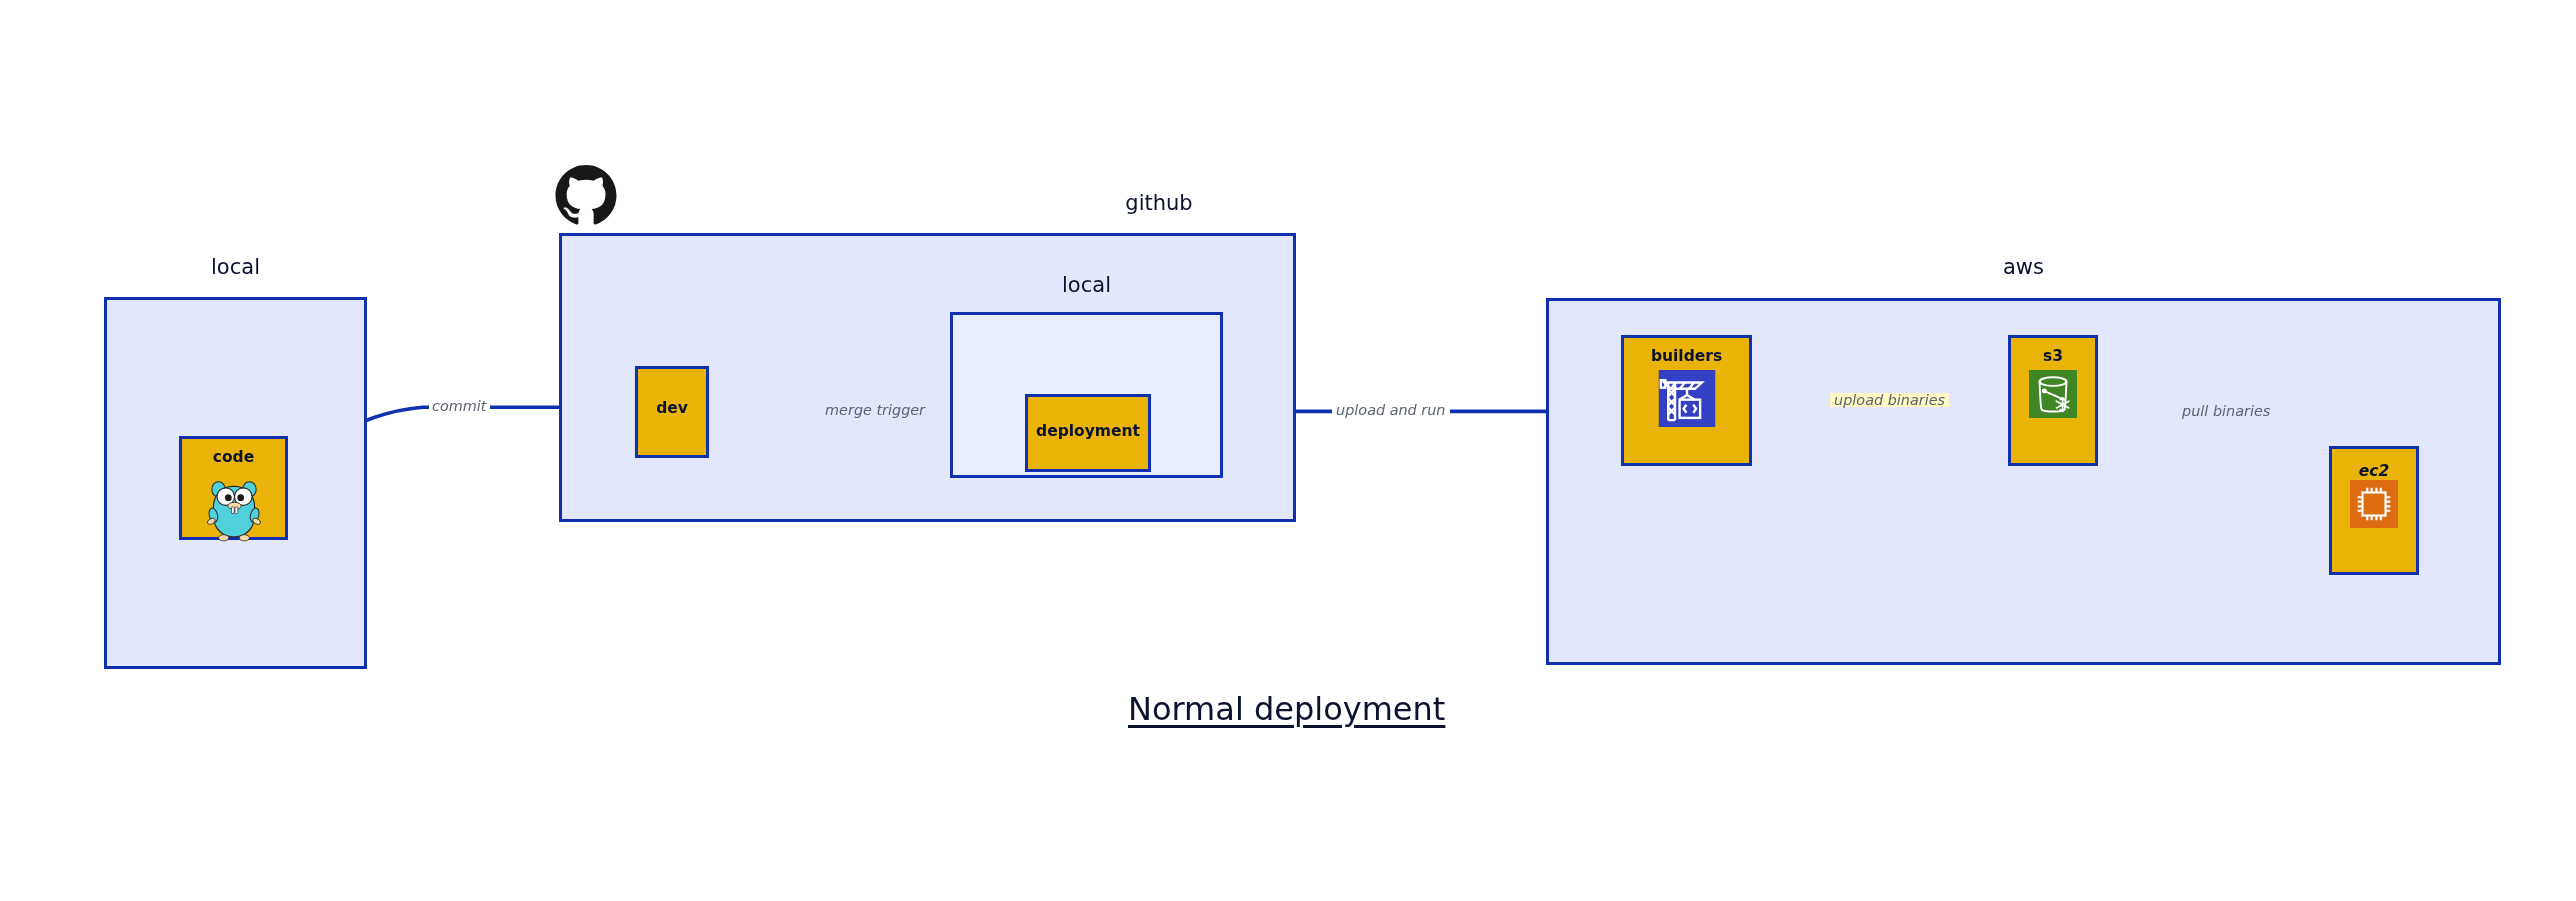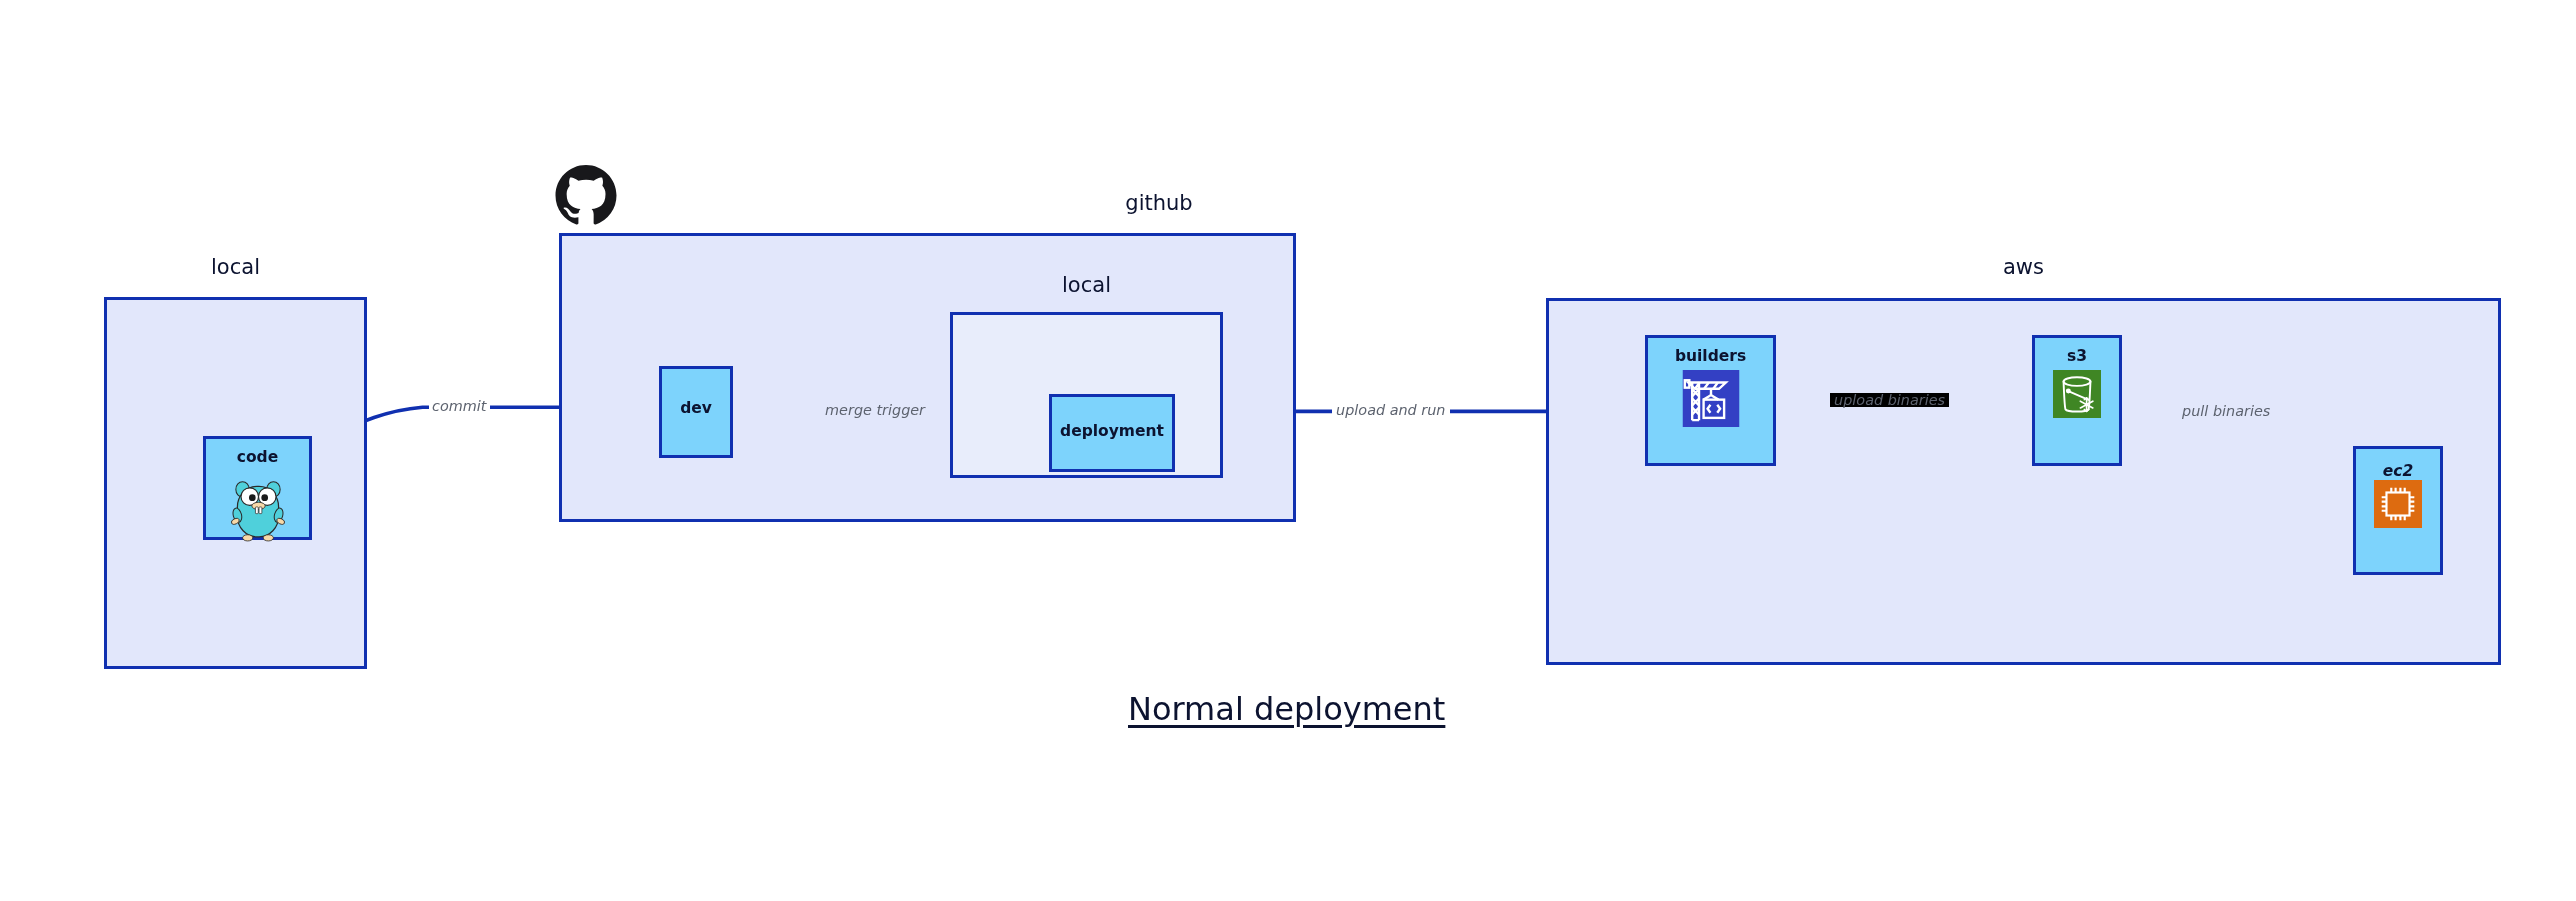--- a/index.html
+++ b/index.html
@@ -42,22 +42,21 @@
     box-sizing: border-box;
   }
   
   .node-box {
     position: absolute;
     background: #eaeffc;
     border: 3.1px solid #1030b0;
     box-sizing: border-box;
   }
   .node-box.light {
-    background: #7dd3fc;
-    margin-left: 24px;
+    background: #eab308;
   }
   .node-title {
     position: absolute;
     left: 0;
     right: 0;
     text-align: center;
     color: #0c1330;
     font-size: 15.5px;
     font-weight: bold;
     font-family: "DejaVu Sans", sans-serif;
@@ -255,20 +254,20 @@
       </g>
     </svg>
   </div>
 
   <div class="edge-label" style="left:429px; top:399px; background:#ffffff; padding:0 3.1px;">commit</div>
 
   <div class="edge-label" style="left:821px; top:403px; background:#e2e7fb; padding:0 4.1px;">merge trigger</div>
 
   <div class="edge-label" style="left:1332px; top:403px; background:#ffffff; padding:0 4.1px;">upload and run</div>
 
-  <div class="edge-label" style="left:1830px; top:393px; background:#000000; padding:0 4.1px;">upload binaries</div>
+  <div class="edge-label" style="left:1830px; top:393px; background:#fef9c3; padding:0 4.1px;">upload binaries</div>
 
   <div class="edge-label" style="left:2178px; top:404px; background:#e2e7fb; padding:0 4.1px;">pull binaries</div>
 
   <div id="caption" style="left:1128px; top:693px;">Normal deployment</div>
 
 </div>
 
 
 </body></html>

